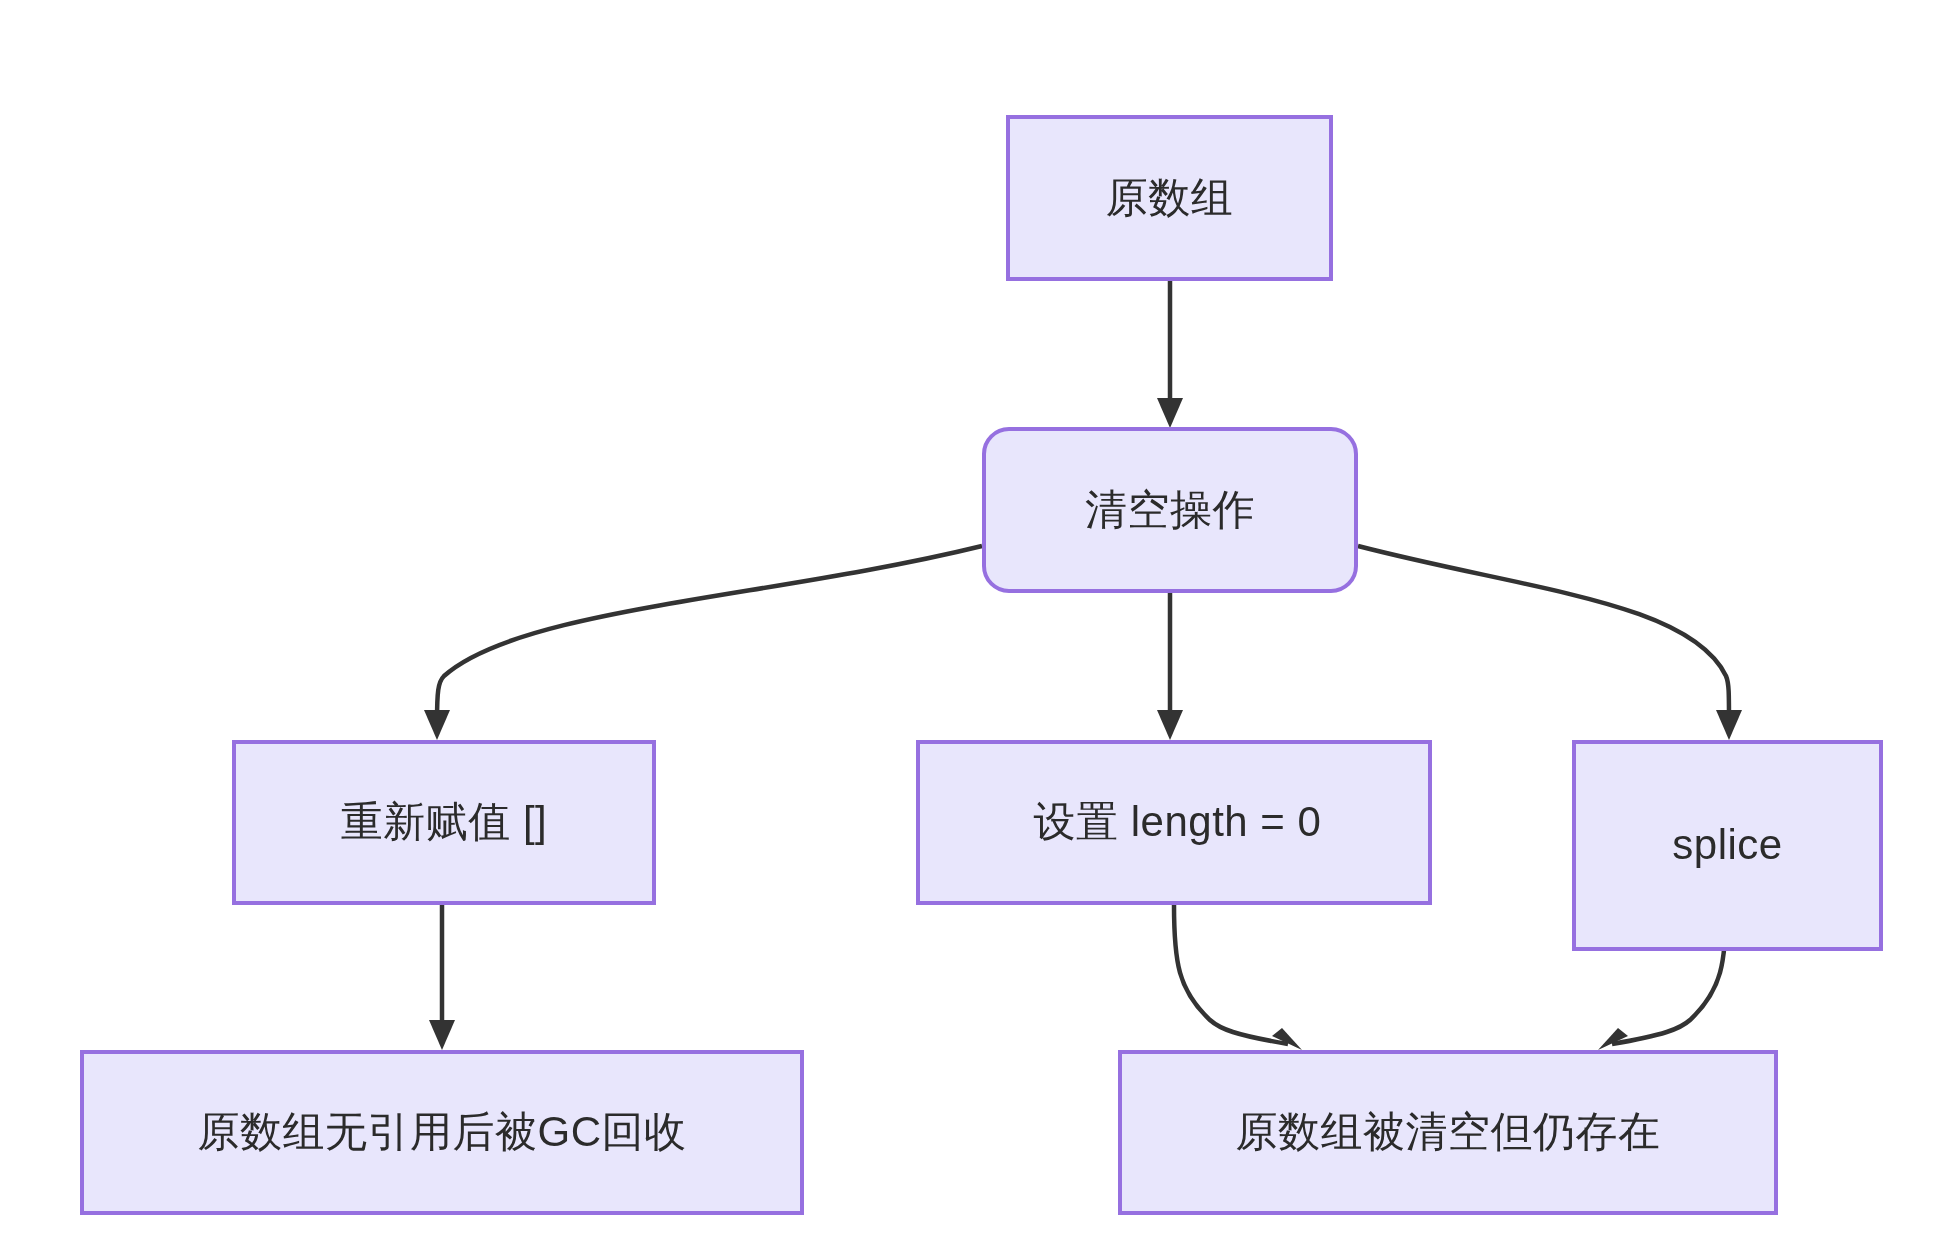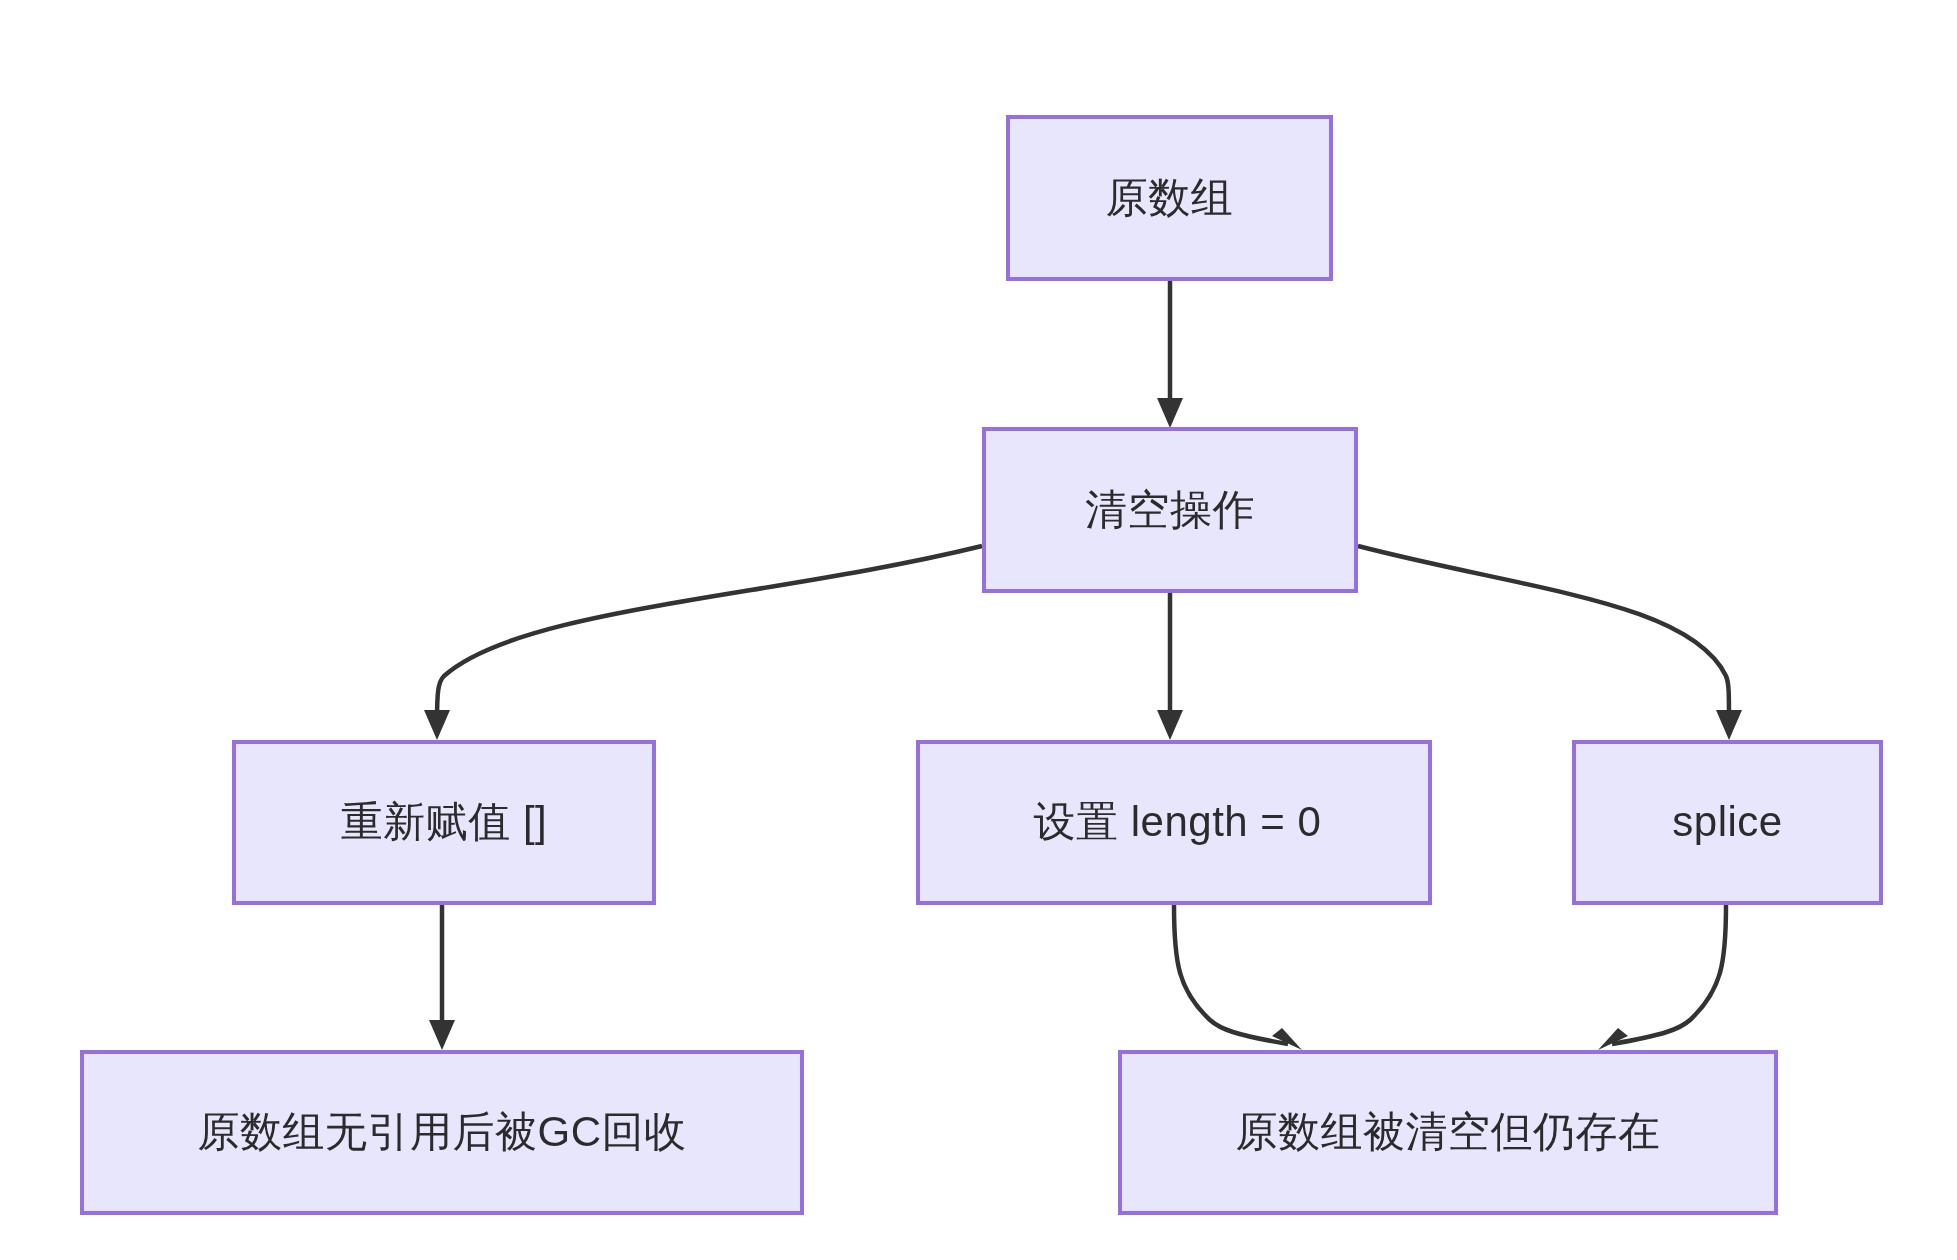--- a/index.html
+++ b/index.html
@@ -53,24 +53,24 @@
     color: #2b2b2b;
     font-size: 42px;
     line-height: 1.2;
     font-weight: 400;
     letter-spacing: 0.5px;
     white-space: nowrap;
     font-family: "Liberation Sans", "DejaVu Sans", sans-serif;
   }
   
   #node-source        { left: 1006px; top: 83px;   width: 327px; height: 166px; }
-  #node-clear         { left: 982px;  top: 395px;  width: 376px; height: 166px; }
+  #node-clear         { left: 982px;  top: 395px;  width: 376px; height: 166px; border-radius: 27px; }
   #node-reassign      { left: 232px;  top: 708px;  width: 424px; height: 165px; align-items: center; }
   #node-setlength     { left: 916px;  top: 708px;  width: 516px; height: 165px; padding-left: 7px; }
-  #node-splice        { left: 1572px; top: 708px;  width: 311px; height: 165px; }
+  #node-splice        { left: 1572px; top: 708px;  width: 311px; height: 211px; }
   #node-gc            { left: 80px;   top: 1018px; width: 724px; height: 165px; }
   #node-emptied       { left: 1118px; top: 1018px; width: 660px; height: 165px; }
 </style>
 </head>
 <body>
 
 <div id="diagram-root">
 
   <svg id="flow-svg" viewBox="0 0 1957 1260" xmlns="http://www.w3.org/2000/svg">
 

